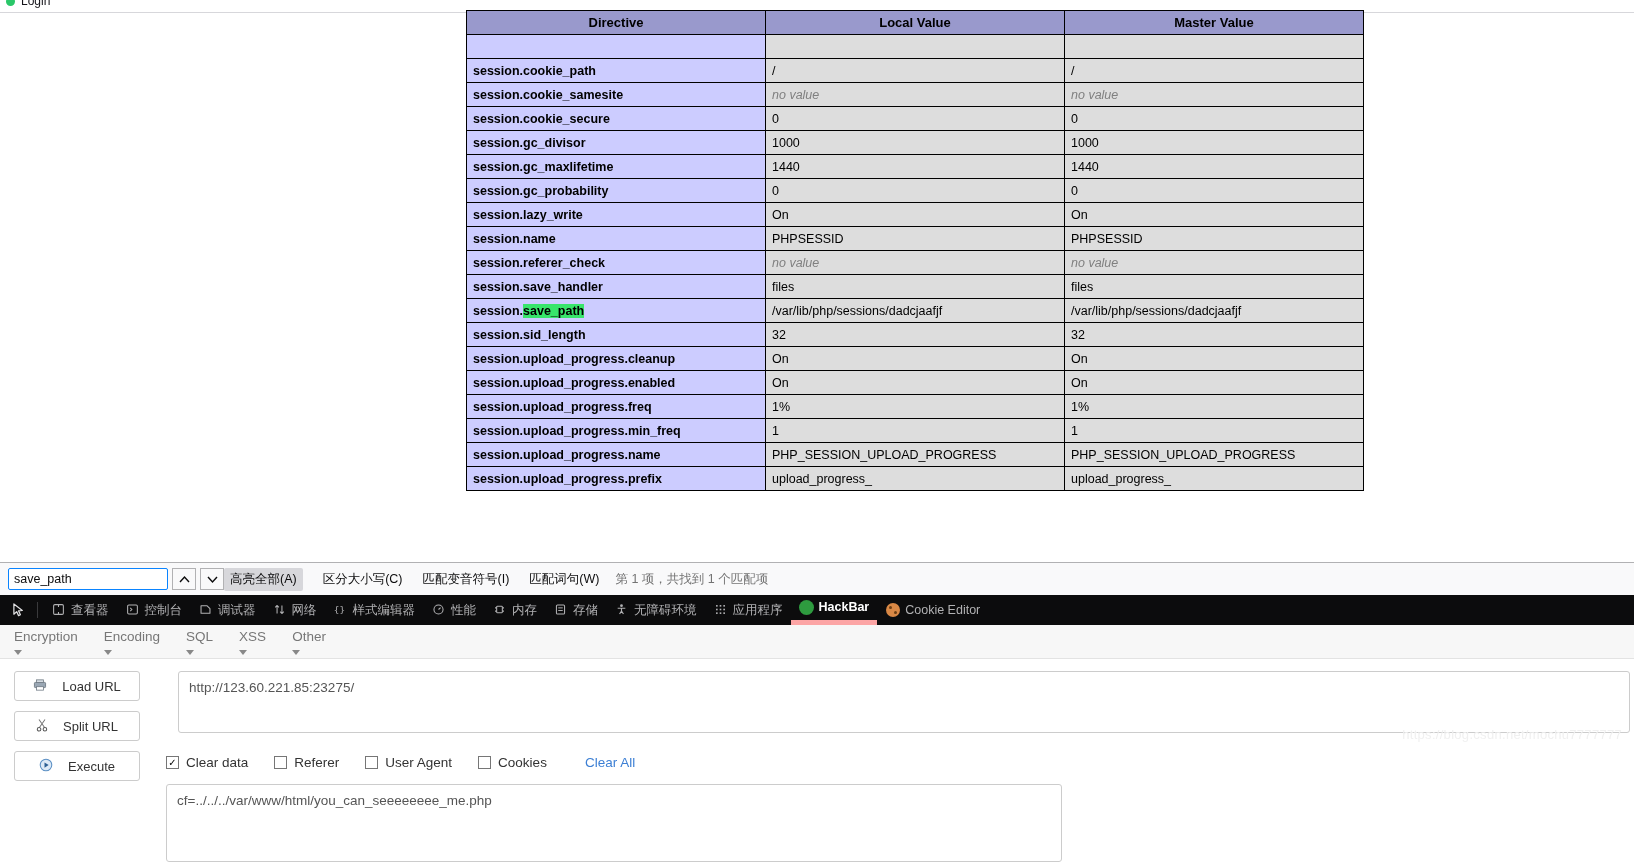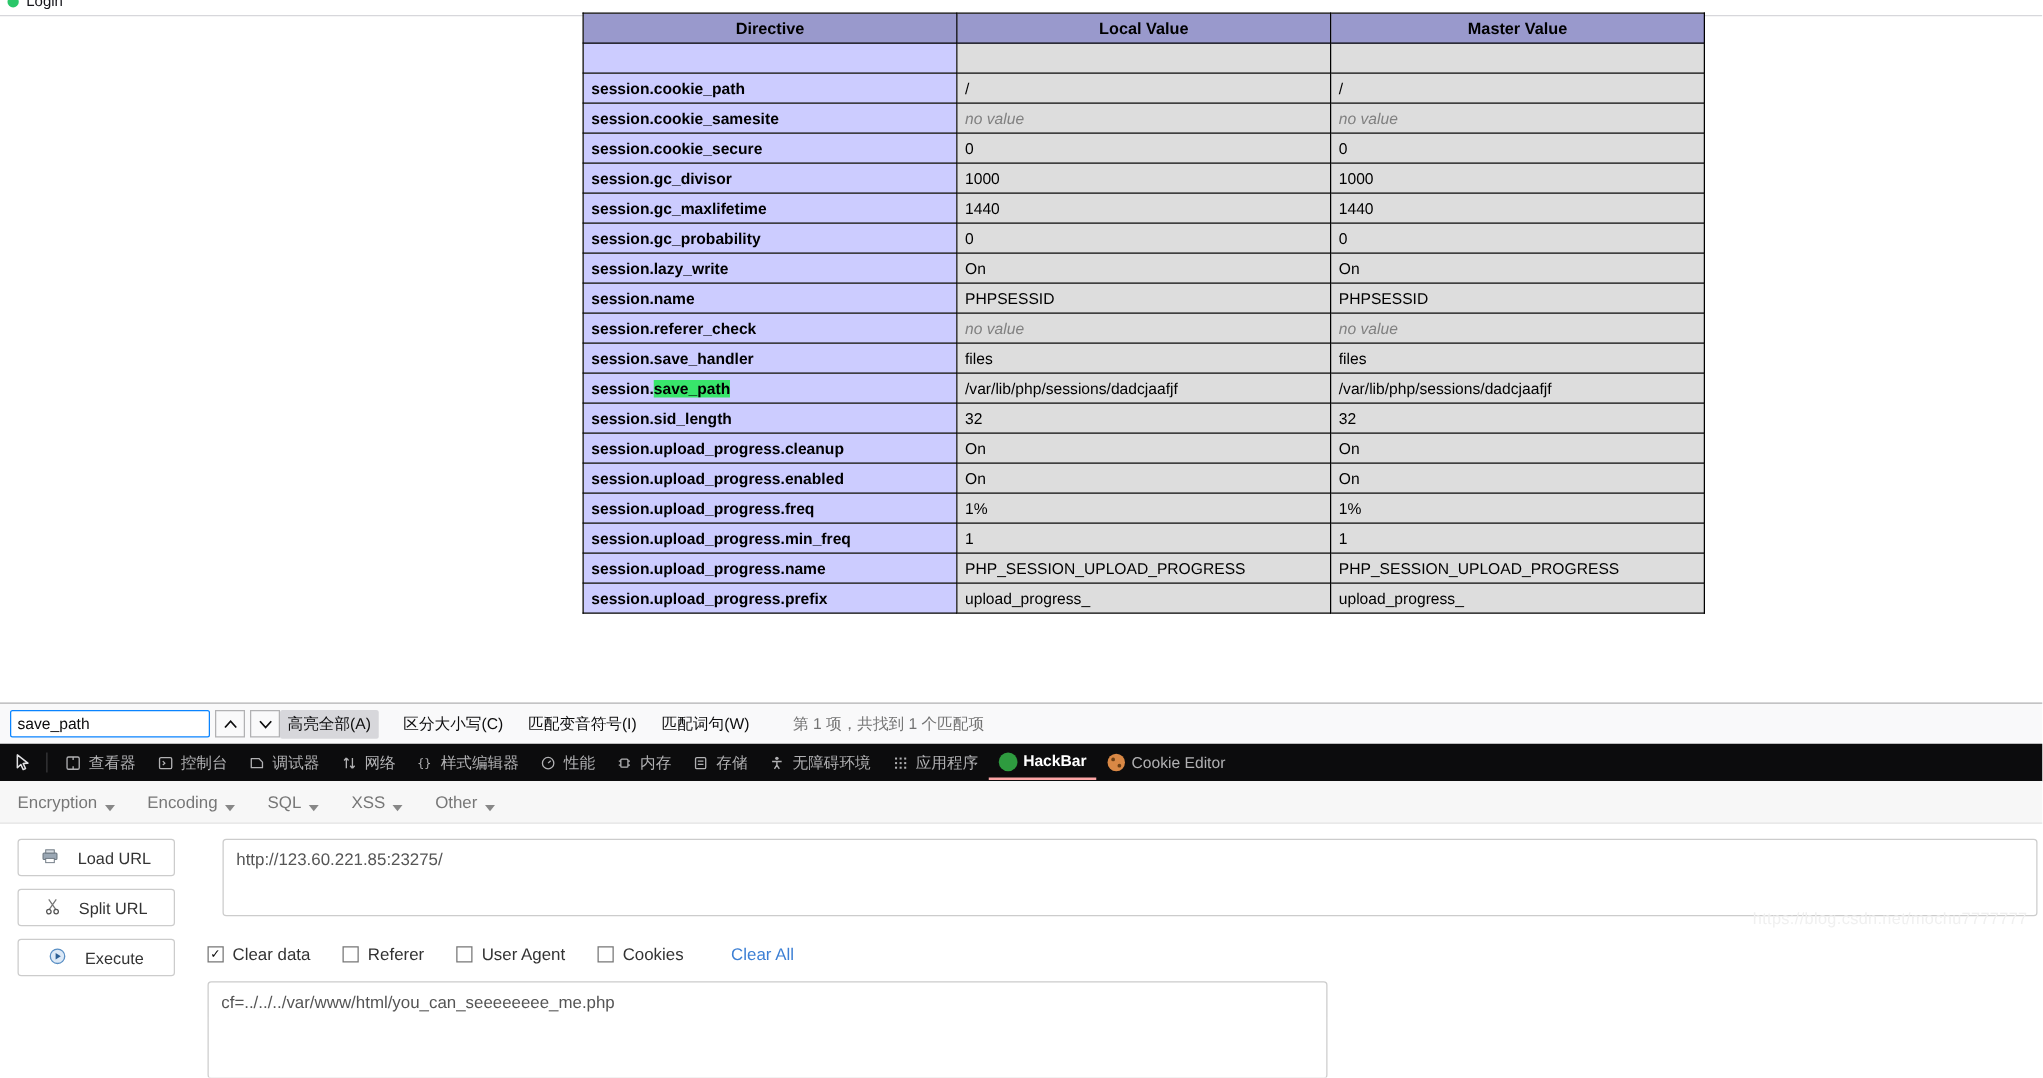--- a/index.html
+++ b/index.html
@@ -82,42 +82,42 @@
     display: flex; align-items: center; justify-content: center;
     font-size: 11px; color: #0c0c0d;
   }
   .find-nav svg { display: block; }
   .find-btn {
     padding: 3px 6px;
     background: #d7d7db; color: #0c0c0d; border-radius: 2px;
     white-space: nowrap;
   }
   .find-opt { margin-left: 20px; white-space: nowrap; color: #0c0c0d; }
-  .find-status { margin-left: 35px; color: #737373; white-space: nowrap; }
+  .find-status { margin-left: 16px; color: #737373; white-space: nowrap; }
 
   
   .devtools-bar {
     position: absolute; left: 0; top: 595px; width: 1634px; height: 30px;
     background: #0c0c0d;
     display: flex; align-items: center;
     padding-left: 6px;
     font-size: 12.5px; color: #b1b1b3;
   }
   .dt-picker {
     width: 26px; height: 26px; display: flex;
     align-items: center; justify-content: center;
     color: #e0e0e2;
   }
   .dt-sep { width: 1px; height: 16px; background: #3a3a3c; margin: 0 5px; }
   .dt-tab {
-    display: flex; align-items: center; gap: 5px;
+    display: flex; gap: 5px;
     padding: 5px 8px; white-space: nowrap;
     color: #b1b1b3;
   }
-  .dt-tab.active { color: #ffffff; border-bottom: 2px solid #fca5a5; font-weight: bold; }
+  .dt-tab.active { color: #ffffff; border-bottom: 6px solid #fca5a5; font-weight: bold; }
   .dt-ico { display: inline-flex; align-items: center; justify-content: center; width: 15px; height: 15px; }
   .cookie-ico {
     width: 14px; height: 14px; border-radius: 50%;
     background: #d98845; display: inline-block; position: relative;
   }
   .cookie-ico::before, .cookie-ico::after {
     content: ""; position: absolute; background: #6b3f14; border-radius: 50%;
   }
   .cookie-ico::before { width: 3px; height: 3px; left: 3px; top: 3px; }
   .cookie-ico::after { width: 3px; height: 3px; right: 3px; bottom: 3px; }
@@ -130,21 +130,21 @@
   .hackbar {
     position: absolute; left: 0; top: 625px; width: 1634px; height: 237px;
     background: #ffffff;
   }
   .hb-menubar {
     position: absolute; left: 0; top: 0; width: 1634px; height: 34px;
     background: #f7f7f7; border-bottom: 1px solid #e3e3e3;
     display: flex; align-items: center; padding-left: 14px; gap: 26px;
     font-size: 13.5px; color: #777;
   }
-  .hb-menu { display: flex; align-items: flex-end; gap: 6px; cursor: default; }
+  .hb-menu { display: flex; align-items: flex-start; gap: 6px; cursor: default; flex-direction: column; }
   .caret {
     width: 0; height: 0;
     border-left: 4px solid transparent; border-right: 4px solid transparent;
     border-top: 5px solid #888;
   }
   .hb-left {
     position: absolute; left: 14px; top: 46px; width: 126px;
     display: flex; flex-direction: column; gap: 10px;
   }
   .hb-btn {

